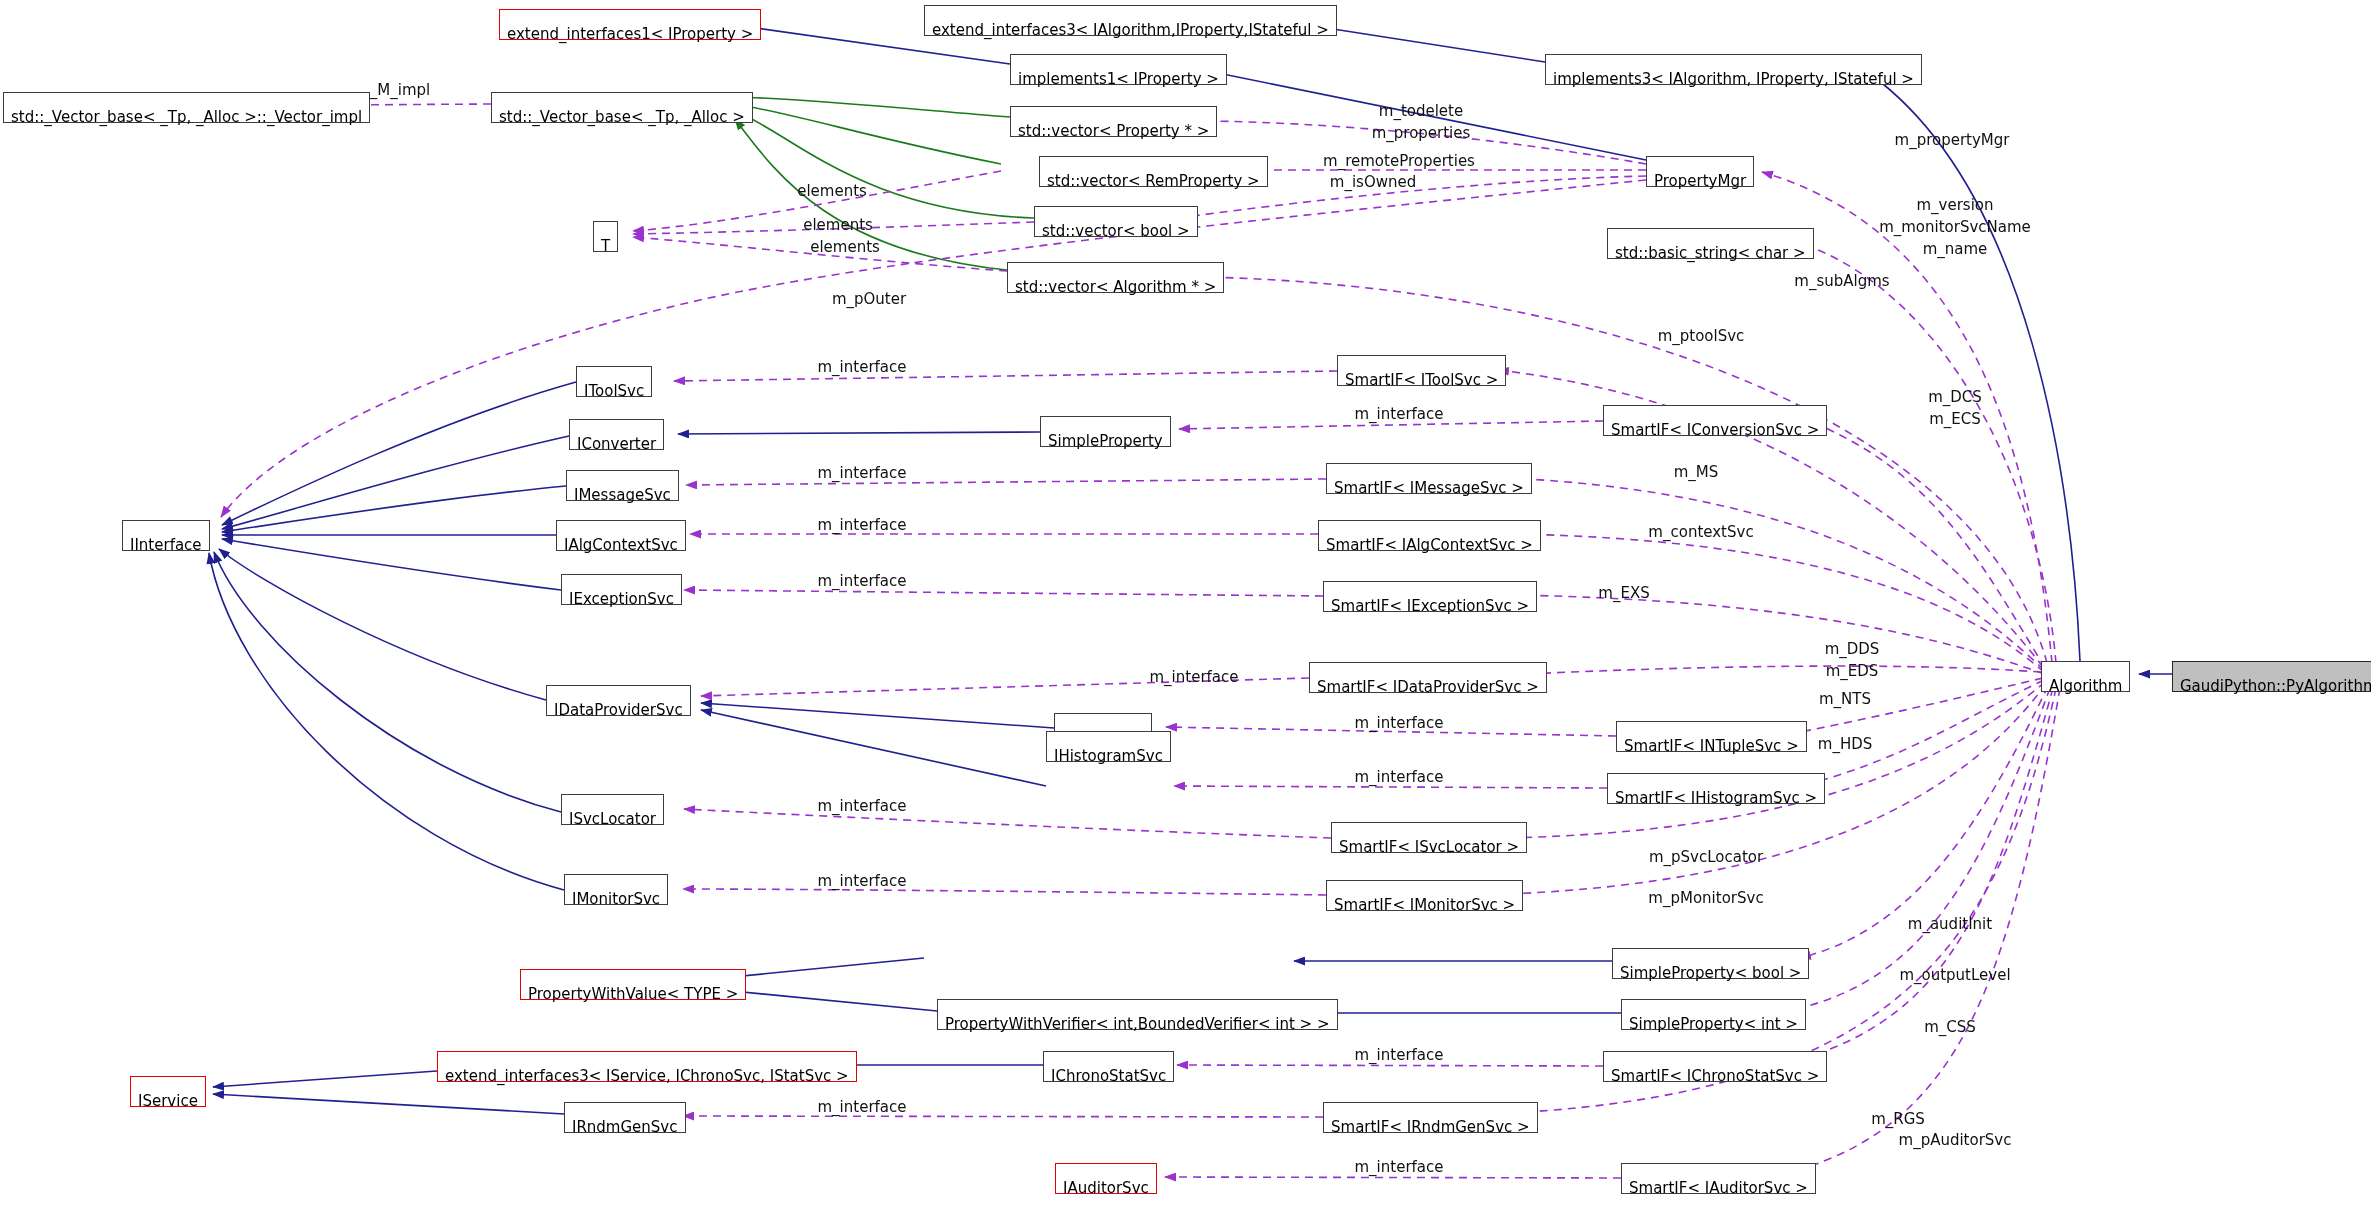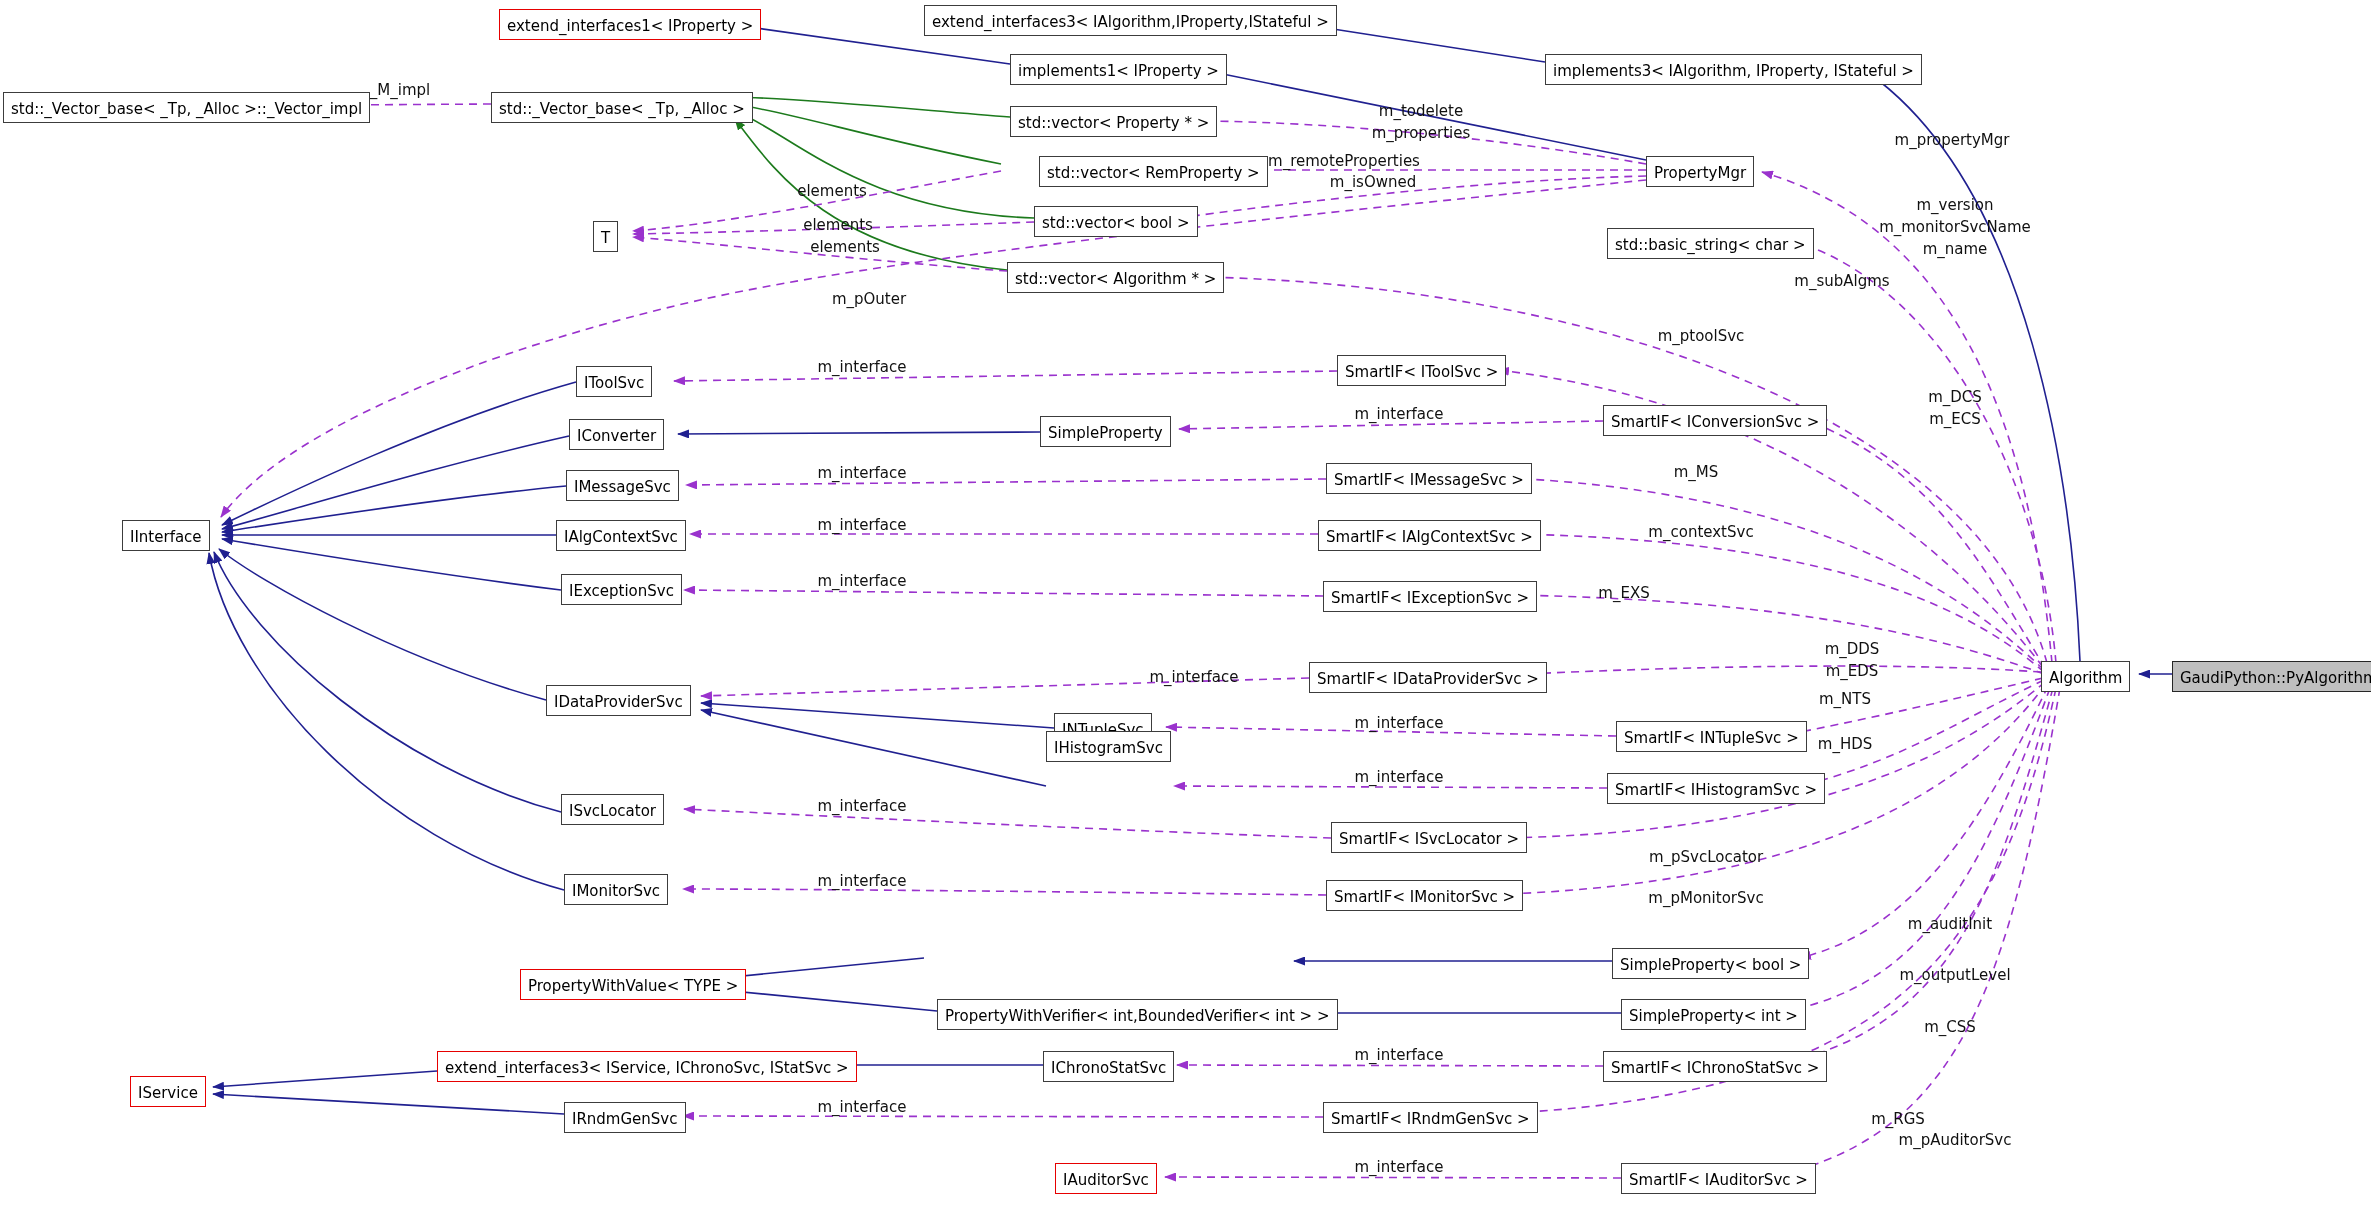--- a/index.html
+++ b/index.html
@@ -1,20 +1,20 @@
 <!DOCTYPE html>
 <html><head>
 <meta charset="utf-8">
 <style>
   html,body{margin:0;padding:0;background:#fff;}
   #canvas{position:relative;width:2371px;height:1207px;background:#fff;overflow:hidden;
           font-family:"DejaVu Sans","Liberation Sans",sans-serif;}
   svg.edges{position:absolute;left:0;top:0;width:2371px;height:1207px;}
   .node{position:absolute;background:#fff;border:1.5px solid #3c3c3c;height:31px;
-        line-height:24px;padding:4px 7px;font-size:15px;white-space:nowrap;color:#000;
+        line-height:24px;padding:12px 7px;font-size:15px;white-space:nowrap;color:#000;
         box-sizing:border-box;z-index:3;}
   .node.red{border-color:#e60000;}
   .node.gray{background:#bfbfbf;border-color:#262626;}
   .elabel{position:absolute;transform:translate(-50%,-50%);font-size:15px;
           white-space:nowrap;color:#101010;z-index:2;}
   .eblock{position:absolute;transform:translate(-50%,-50%);text-align:center;
           font-size:15px;color:#101010;line-height:22px;z-index:2;}
   .eblock span{display:block;margin-left:8px;}
 </style>
 </head>
@@ -159,21 +159,21 @@
   <div class="node red" style="left:1055px;top:1163px">IAuditorSvc</div>
   <div class="node" style="left:1621px;top:1163px">SmartIF&lt; IAuditorSvc &gt;</div>
   <div class="node" style="left:2041px;top:661px">Algorithm</div>
   <div class="node gray" style="left:2172px;top:661px">GaudiPython::PyAlgorithm</div>
 
   <span class="elabel" style="left:400px;top:90px">_M_impl</span>
   <div class="eblock" style="left:1417px;top:122px">
     <span>m_todelete</span>
     <span>m_properties</span>
   </div>
-  <span class="elabel" style="left:1344px;top:161px">m_remoteProperties</span>
+  <span class="elabel" style="left:1399px;top:161px">m_remoteProperties</span>
   <span class="elabel" style="left:1373px;top:182px">m_isOwned</span>
   <span class="elabel" style="left:1952px;top:140px">m_propertyMgr</span>
   <div class="eblock" style="left:1951px;top:227px">
     <span>m_version</span>
     <span>m_monitorSvcName</span>
     <span>m_name</span>
   </div>
   <span class="elabel" style="left:1842px;top:281px">m_subAlgms</span>
   <span class="elabel" style="left:869px;top:299px">m_pOuter</span>
   <span class="elabel" style="left:832px;top:191px">elements</span>

